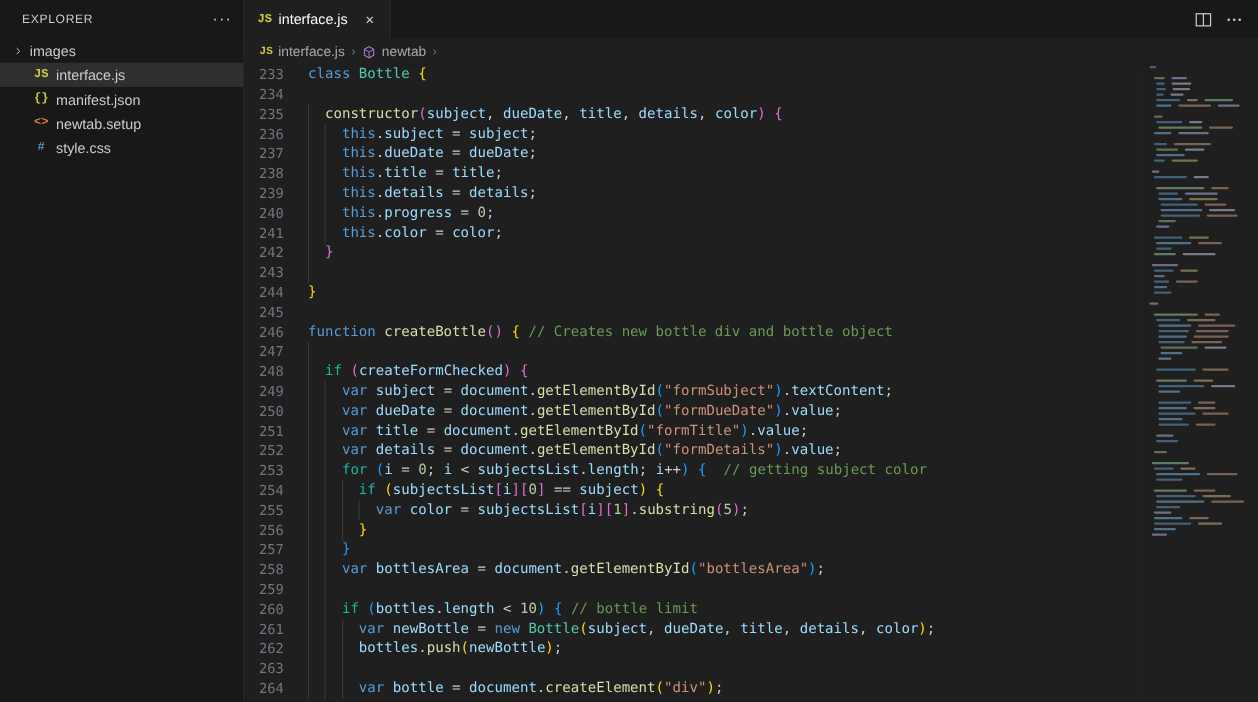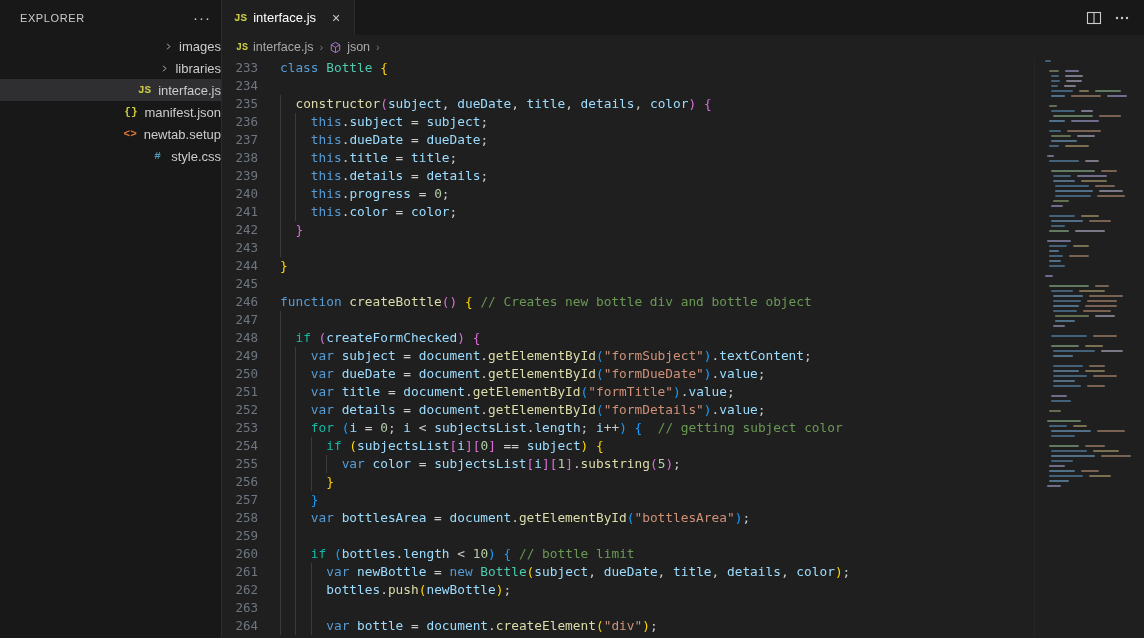--- a/index.html
+++ b/index.html
@@ -21,21 +21,21 @@
     height:35px; display:flex; align-items:center;
     padding:0 10px 0 20px; justify-content:space-between;
   }
   .sb-title { font-size:11px; letter-spacing:.6px; color:#cccccc; font-weight:400; }
   .sb-dots { color:#cccccc; font-size:15px; letter-spacing:1px; line-height:10px; cursor:pointer; }
 
   .sb-section { display:flex; align-items:center; height:22px; padding-left:8px; gap:4px; cursor:pointer; }
   .sb-section .chev { width:14px; height:14px; display:inline-flex; align-items:center; justify-content:center; color:#cccccc; }
   .sb-section-label { font-size:11.5px; font-weight:bold; color:#cccccc; letter-spacing:.3px; }
 
-  .row { display:flex; align-items:center; height:22px; padding-left:8px; gap:3px; cursor:pointer; font-size:13px; color:#cccccc;justify-content:flex-end; }
+  .row { display:flex; align-items:center; height:22px; padding-left:8px; gap:3px; cursor:pointer; font-size:13px; color:#cccccc; }
   .row.selected { background:#2f2f32; }
   .row .twisty { width:16px; display:inline-flex; justify-content:center; align-items:center; color:#cccccc; flex:0 0 16px; }
   .row .ficon { width:21px; flex:0 0 21px; display:inline-flex; justify-content:center; align-items:center;
                 font-family:"Liberation Mono", monospace; font-size:11px; font-weight:bold; }
   .row .fname { font-size:13px; color:#cccccc; white-space:nowrap; }
   .ic-js { color:#cbcb41; }
   .ic-json { color:#cbcb41; }
   .ic-html { color:#e37933; }
   .ic-css { color:#519aba; }
 
@@ -120,28 +120,20 @@
 
 
     <div id="file-list">
         <div class="row">
           <span class="twisty">
             <svg width="11" height="11" viewBox="0 0 16 16">
               <path d="M6 4l4 4-4 4" fill="none" stroke="currentColor" stroke-width="1.3"></path>
             </svg>
           </span>
           <span class="fname">images</span>
-        </div>
-        <div class="row">
-          <span class="twisty">
-            <svg width="11" height="11" viewBox="0 0 16 16">
-              <path d="M6 4l4 4-4 4" fill="none" stroke="currentColor" stroke-width="1.3"></path>
-            </svg>
-          </span>
-          <span class="fname">libraries</span>
         </div>
         <div class="row selected">
           <span class="twisty"></span>
           <span class="ficon ic-js">JS</span>
           <span class="fname">interface.js</span>
         </div>
         <div class="row">
           <span class="twisty"></span>
           <span class="ficon ic-json">{}</span>
           <span class="fname">manifest.json</span>
@@ -190,21 +182,21 @@
         <span>interface.js</span>
       </span>
       <span class="bc-sep">›</span>
       <span class="bc-item">
         <span class="bc-sym">
           <svg width="13" height="13" viewBox="0 0 16 16">
             <path d="M8 1.7l5.2 3v6.6L8 14.3 2.8 11.3V4.7z" fill="none" stroke="currentColor" stroke-width="1.15"></path>
             <path d="M2.9 4.8L8 7.7l5.1-2.9M8 7.7v6.4" fill="none" stroke="currentColor" stroke-width="1.05"></path>
           </svg>
         </span>
-        <span>json</span>
+        <span>newtab</span>
       </span>
       <span class="bc-sep">›</span>
     </div>
 
     <div class="editorwrap">
       <div class="codearea">
         <div class="code" id="code-lines"><div class="ln"><span class="lnum">233</span><span class="ltext"><span></span><span class="k">class </span><span class="ty">Bottle</span><span class="op"> </span><span class="p0">{</span></span></div><div class="ln"><span class="lnum">234</span><span class="ltext"><span></span></span></div><div class="ln"><span class="lnum">235</span><span class="ltext"><span class="guide" style="left: 0px;"></span><span>  </span><span class="fn">constructor</span><span class="p1">(</span><span class="id">subject</span><span class="op">, </span><span class="id">dueDate</span><span class="op">, </span><span class="id">title</span><span class="op">, </span><span class="id">details</span><span class="op">, </span><span class="id">color</span><span class="p1">)</span><span class="op"> </span><span class="p1">{</span></span></div><div class="ln"><span class="lnum">236</span><span class="ltext"><span class="guide" style="left: 0px;"></span><span class="guide" style="left: 15.44px;"></span><span>    </span><span class="tk">this</span><span class="op">.</span><span class="id">subject</span><span class="op"> = </span><span class="id">subject</span><span class="op">;</span></span></div><div class="ln"><span class="lnum">237</span><span class="ltext"><span class="guide" style="left: 0px;"></span><span class="guide" style="left: 15.44px;"></span><span>    </span><span class="tk">this</span><span class="op">.</span><span class="id">dueDate</span><span class="op"> = </span><span class="id">dueDate</span><span class="op">;</span></span></div><div class="ln"><span class="lnum">238</span><span class="ltext"><span class="guide" style="left: 0px;"></span><span class="guide" style="left: 15.44px;"></span><span>    </span><span class="tk">this</span><span class="op">.</span><span class="id">title</span><span class="op"> = </span><span class="id">title</span><span class="op">;</span></span></div><div class="ln"><span class="lnum">239</span><span class="ltext"><span class="guide" style="left: 0px;"></span><span class="guide" style="left: 15.44px;"></span><span>    </span><span class="tk">this</span><span class="op">.</span><span class="id">details</span><span class="op"> = </span><span class="id">details</span><span class="op">;</span></span></div><div class="ln"><span class="lnum">240</span><span class="ltext"><span class="guide" style="left: 0px;"></span><span class="guide" style="left: 15.44px;"></span><span>    </span><span class="tk">this</span><span class="op">.</span><span class="id">progress</span><span class="op"> = </span><span class="nu">0</span><span class="op">;</span></span></div><div class="ln"><span class="lnum">241</span><span class="ltext"><span class="guide" style="left: 0px;"></span><span class="guide" style="left: 15.44px;"></span><span>    </span><span class="tk">this</span><span class="op">.</span><span class="id">color</span><span class="op"> = </span><span class="id">color</span><span class="op">;</span></span></div><div class="ln"><span class="lnum">242</span><span class="ltext"><span class="guide" style="left: 0px;"></span><span>  </span><span class="p1">}</span></span></div><div class="ln"><span class="lnum">243</span><span class="ltext"><span class="guide" style="left: 0px;"></span><span>  </span></span></div><div class="ln"><span class="lnum">244</span><span class="ltext"><span></span><span class="p0">}</span></span></div><div class="ln"><span class="lnum">245</span><span class="ltext"><span></span></span></div><div class="ln"><span class="lnum">246</span><span class="ltext"><span></span><span class="k">function </span><span class="fn">createBottle</span><span class="p1">()</span><span class="op"> </span><span class="p0">{</span><span class="op"> </span><span class="cm">// Creates new bottle div and bottle object</span></span></div><div class="ln"><span class="lnum">247</span><span class="ltext"><span class="guide" style="left: 0px;"></span><span>  </span></span></div><div class="ln"><span class="lnum">248</span><span class="ltext"><span class="guide" style="left: 0px;"></span><span>  </span><span class="kc">if </span><span class="p1">(</span><span class="id">createFormChecked</span><span class="p1">)</span><span class="op"> </span><span class="p1">{</span></span></div><div class="ln"><span class="lnum">249</span><span class="ltext"><span class="guide" style="left: 0px;"></span><span class="guide" style="left: 15.44px;"></span><span>    </span><span class="k">var </span><span class="id">subject</span><span class="op"> = </span><span class="id">document</span><span class="op">.</span><span class="fn">getElementById</span><span class="p2">(</span><span class="st">"formSubject"</span><span class="p2">)</span><span class="op">.</span><span class="id">textContent</span><span class="op">;</span></span></div><div class="ln"><span class="lnum">250</span><span class="ltext"><span class="guide" style="left: 0px;"></span><span class="guide" style="left: 15.44px;"></span><span>    </span><span class="k">var </span><span class="id">dueDate</span><span class="op"> = </span><span class="id">document</span><span class="op">.</span><span class="fn">getElementById</span><span class="p2">(</span><span class="st">"formDueDate"</span><span class="p2">)</span><span class="op">.</span><span class="id">value</span><span class="op">;</span></span></div><div class="ln"><span class="lnum">251</span><span class="ltext"><span class="guide" style="left: 0px;"></span><span class="guide" style="left: 15.44px;"></span><span>    </span><span class="k">var </span><span class="id">title</span><span class="op"> = </span><span class="id">document</span><span class="op">.</span><span class="fn">getElementById</span><span class="p2">(</span><span class="st">"formTitle"</span><span class="p2">)</span><span class="op">.</span><span class="id">value</span><span class="op">;</span></span></div><div class="ln"><span class="lnum">252</span><span class="ltext"><span class="guide" style="left: 0px;"></span><span class="guide" style="left: 15.44px;"></span><span>    </span><span class="k">var </span><span class="id">details</span><span class="op"> = </span><span class="id">document</span><span class="op">.</span><span class="fn">getElementById</span><span class="p2">(</span><span class="st">"formDetails"</span><span class="p2">)</span><span class="op">.</span><span class="id">value</span><span class="op">;</span></span></div><div class="ln"><span class="lnum">253</span><span class="ltext"><span class="guide" style="left: 0px;"></span><span class="guide" style="left: 15.44px;"></span><span>    </span><span class="kc">for </span><span class="p2">(</span><span class="id">i</span><span class="op"> = </span><span class="nu">0</span><span class="op">; </span><span class="id">i</span><span class="op"> &lt; </span><span class="id">subjectsList</span><span class="op">.</span><span class="id">length</span><span class="op">; </span><span class="id">i</span><span class="op">++</span><span class="p2">)</span><span class="op"> </span><span class="p2">{</span><span class="op">  </span><span class="cm">// getting subject color</span></span></div><div class="ln"><span class="lnum">254</span><span class="ltext"><span class="guide" style="left: 0px;"></span><span class="guide" style="left: 15.44px;"></span><span class="guide" style="left: 30.88px;"></span><span>      </span><span class="kc">if </span><span class="p0">(</span><span class="id">subjectsList</span><span class="p1">[</span><span class="id">i</span><span class="p1">]</span><span class="p1">[</span><span class="nu">0</span><span class="p1">]</span><span class="op"> == </span><span class="id">subject</span><span class="p0">)</span><span class="op"> </span><span class="p0">{</span></span></div><div class="ln"><span class="lnum">255</span><span class="ltext"><span class="guide" style="left: 0px;"></span><span class="guide" style="left: 15.44px;"></span><span class="guide" style="left: 30.88px;"></span><span class="guide" style="left: 46.32px;"></span><span>        </span><span class="k">var </span><span class="id">color</span><span class="op"> = </span><span class="id">subjectsList</span><span class="p1">[</span><span class="id">i</span><span class="p1">]</span><span class="p1">[</span><span class="nu">1</span><span class="p1">]</span><span class="op">.</span><span class="fn">substring</span><span class="p1">(</span><span class="nu">5</span><span class="p1">)</span><span class="op">;</span></span></div><div class="ln"><span class="lnum">256</span><span class="ltext"><span class="guide" style="left: 0px;"></span><span class="guide" style="left: 15.44px;"></span><span class="guide" style="left: 30.88px;"></span><span>      </span><span class="p0">}</span></span></div><div class="ln"><span class="lnum">257</span><span class="ltext"><span class="guide" style="left: 0px;"></span><span class="guide" style="left: 15.44px;"></span><span>    </span><span class="p2">}</span></span></div><div class="ln"><span class="lnum">258</span><span class="ltext"><span class="guide" style="left: 0px;"></span><span class="guide" style="left: 15.44px;"></span><span>    </span><span class="k">var </span><span class="id">bottlesArea</span><span class="op"> = </span><span class="id">document</span><span class="op">.</span><span class="fn">getElementById</span><span class="p2">(</span><span class="st">"bottlesArea"</span><span class="p2">)</span><span class="op">;</span></span></div><div class="ln"><span class="lnum">259</span><span class="ltext"><span class="guide" style="left: 0px;"></span><span class="guide" style="left: 15.44px;"></span><span>    </span></span></div><div class="ln"><span class="lnum">260</span><span class="ltext"><span class="guide" style="left: 0px;"></span><span class="guide" style="left: 15.44px;"></span><span>    </span><span class="kc">if </span><span class="p2">(</span><span class="id">bottles</span><span class="op">.</span><span class="id">length</span><span class="op"> &lt; </span><span class="nu">10</span><span class="p2">)</span><span class="op"> </span><span class="p2">{</span><span class="op"> </span><span class="cm">// bottle limit</span></span></div><div class="ln"><span class="lnum">261</span><span class="ltext"><span class="guide" style="left: 0px;"></span><span class="guide" style="left: 15.44px;"></span><span class="guide" style="left: 30.88px;"></span><span>      </span><span class="k">var </span><span class="id">newBottle</span><span class="op"> = </span><span class="k">new </span><span class="ty">Bottle</span><span class="p0">(</span><span class="id">subject</span><span class="op">, </span><span class="id">dueDate</span><span class="op">, </span><span class="id">title</span><span class="op">, </span><span class="id">details</span><span class="op">, </span><span class="id">color</span><span class="p0">)</span><span class="op">;</span></span></div><div class="ln"><span class="lnum">262</span><span class="ltext"><span class="guide" style="left: 0px;"></span><span class="guide" style="left: 15.44px;"></span><span class="guide" style="left: 30.88px;"></span><span>      </span><span class="id">bottles</span><span class="op">.</span><span class="fn">push</span><span class="p0">(</span><span class="id">newBottle</span><span class="p0">)</span><span class="op">;</span></span></div><div class="ln"><span class="lnum">263</span><span class="ltext"><span class="guide" style="left: 0px;"></span><span class="guide" style="left: 15.44px;"></span><span class="guide" style="left: 30.88px;"></span><span>      </span></span></div><div class="ln"><span class="lnum">264</span><span class="ltext"><span class="guide" style="left: 0px;"></span><span class="guide" style="left: 15.44px;"></span><span class="guide" style="left: 30.88px;"></span><span>      </span><span class="k">var </span><span class="id">bottle</span><span class="op"> = </span><span class="id">document</span><span class="op">.</span><span class="fn">createElement</span><span class="p0">(</span><span class="st">"div"</span><span class="p0">)</span><span class="op">;</span></span></div></div>
       </div>
       <div class="minimap">
         <div class="mm-inner" id="mm-inner">

